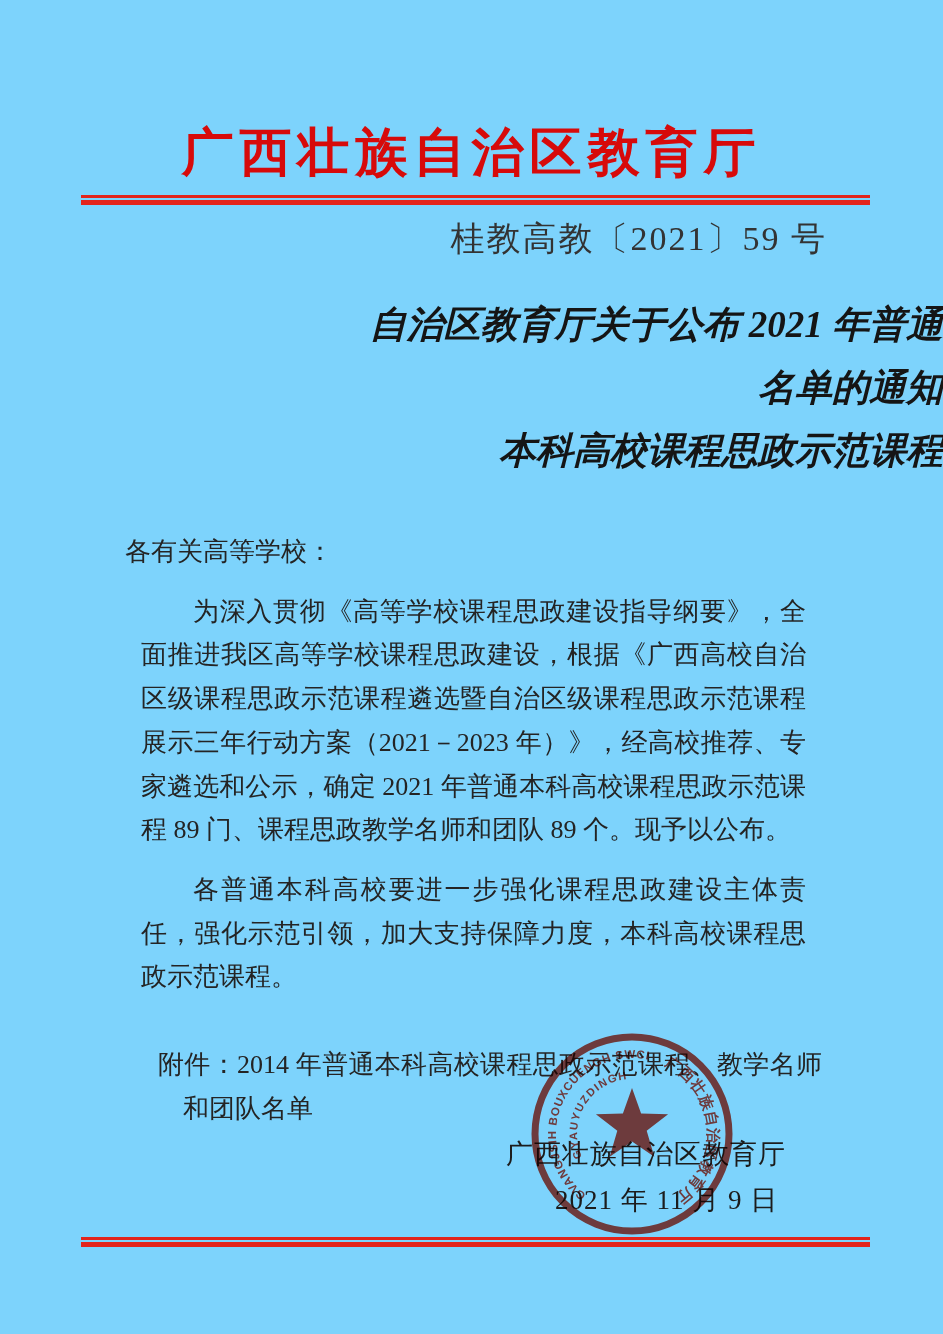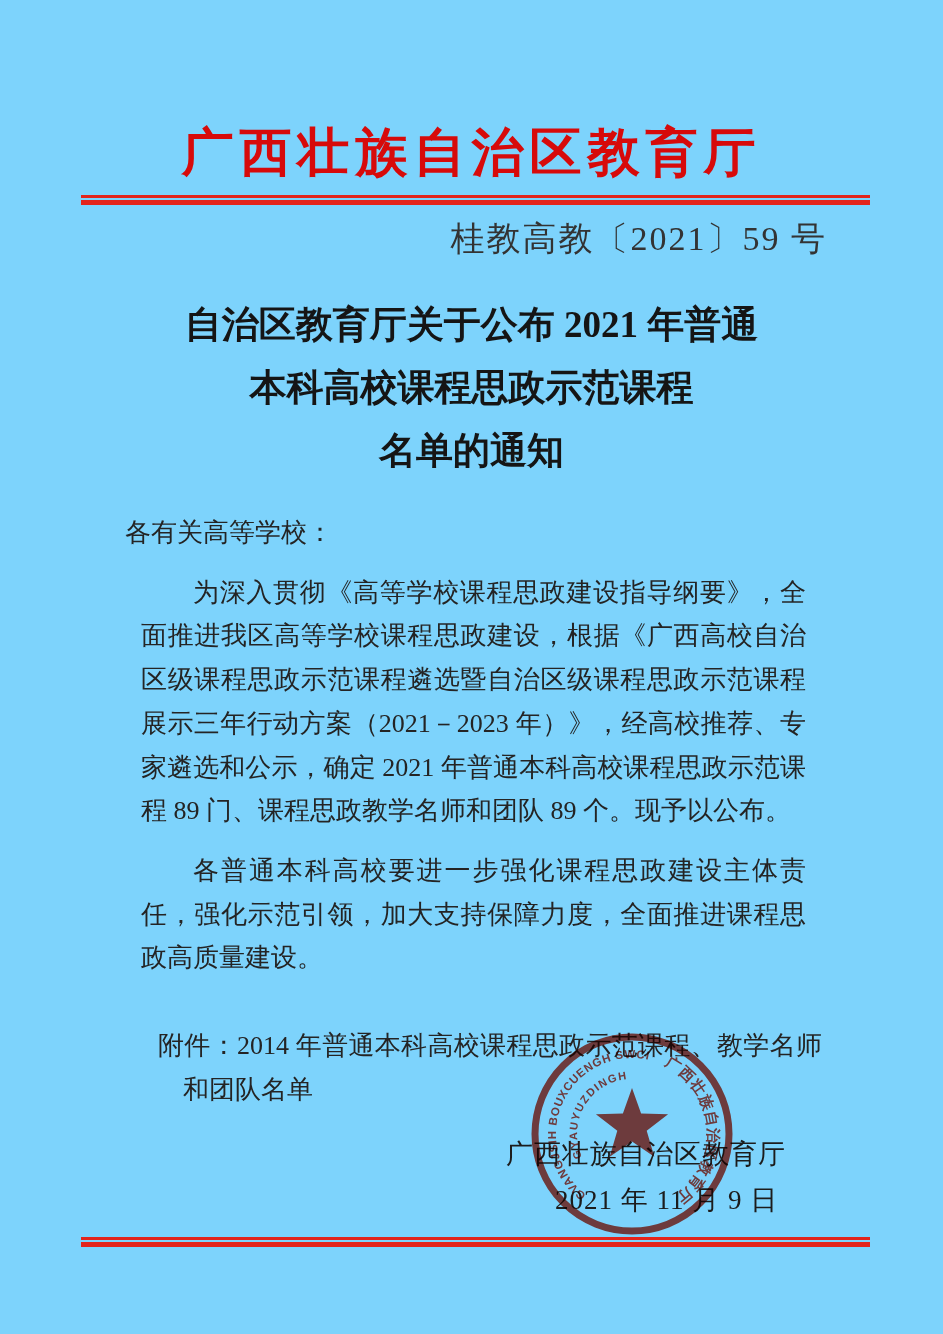--- a/index.html
+++ b/index.html
@@ -35,36 +35,37 @@
     position: absolute;
     top: 216px; right: 116px;
     font-size: 34px;
     letter-spacing: 2px;
     color: #333333;
     white-space: nowrap;
   }
   .title {
     position: absolute;
     top: 293px; left: 0; width: 100%;
-    text-align: center;
+    text-align: right;
     font-size: 37px;
     line-height: 63px;
     font-weight: 700;
     color: #151515;
+    font-style: italic;
   }
   .body-text {
     position: absolute;
     top: 511px; left: 125px;
     width: 697px;
     font-size: 26px;
     line-height: 43.7px;
     text-align: justify;
     color: var(--color-body_text, #242424);
   }
-  .salutation { text-indent: 0; }
+  .salutation { text-indent: 0; margin-top: 19px; }
   .para { margin: 16px; text-indent: 2em; }
   .attachment {
     margin-top: 44px;
     padding-left: 58px;
     text-indent: -25px;
   }
   .signature {
     position: absolute;
     top: 1136px; left: 506px;
     font-size: 27px;
@@ -103,28 +104,28 @@
 
   <div class="rule rule-top">
     <div class="thin"></div>
     <div class="thick"></div>
   </div>
 
   <div class="doc-number">桂教高教〔2021〕59 号</div>
 
   <div class="title">
     <div>自治区教育厅关于公布 2021 年普通</div>
+    <div>名单的通知</div>
     <div>本科高校课程思政示范课程</div>
-    <div>名单的通知</div>
   </div>
 
   <div class="body-text">
     <div class="salutation">各有关高等学校：</div>
     <p class="para">为深入贯彻《高等学校课程思政建设指导纲要》，全面推进我区高等学校课程思政建设，根据《广西高校自治区级课程思政示范课程遴选暨自治区级课程思政示范课程展示三年行动方案（2021－2023 年）》，经高校推荐、专家遴选和公示，确定 2021 年普通本科高校课程思政示范课程 89 门、课程思政教学名师和团队 89 个。现予以公布。</p>
-    <p class="para">各普通本科高校要进一步强化课程思政建设主体责任，强化示范引领，加大支持保障力度，全面推进课程思政高质量建设。</p>
+    <p class="para">各普通本科高校要进一步强化课程思政建设主体责任，强化示范引领，加大支持保障力度，本科高校课程思政示范课程。</p>
     <div class="attachment">附件：2014 年普通本科高校课程思政示范课程、教学名师和团队名单</div>
   </div>
 
   <div class="signature">广西壮族自治区教育厅</div>
 
   <div class="date">2021 年 11 月 9 日</div>
 
   <svg class="seal" viewBox="0 0 212 212" xmlns="http://www.w3.org/2000/svg">
     <defs>
       <path id="sealArcOuterLeft" d="M 60.3,166.7 A 76,76 0 0 1 125.7,32.6" fill="none"></path>

